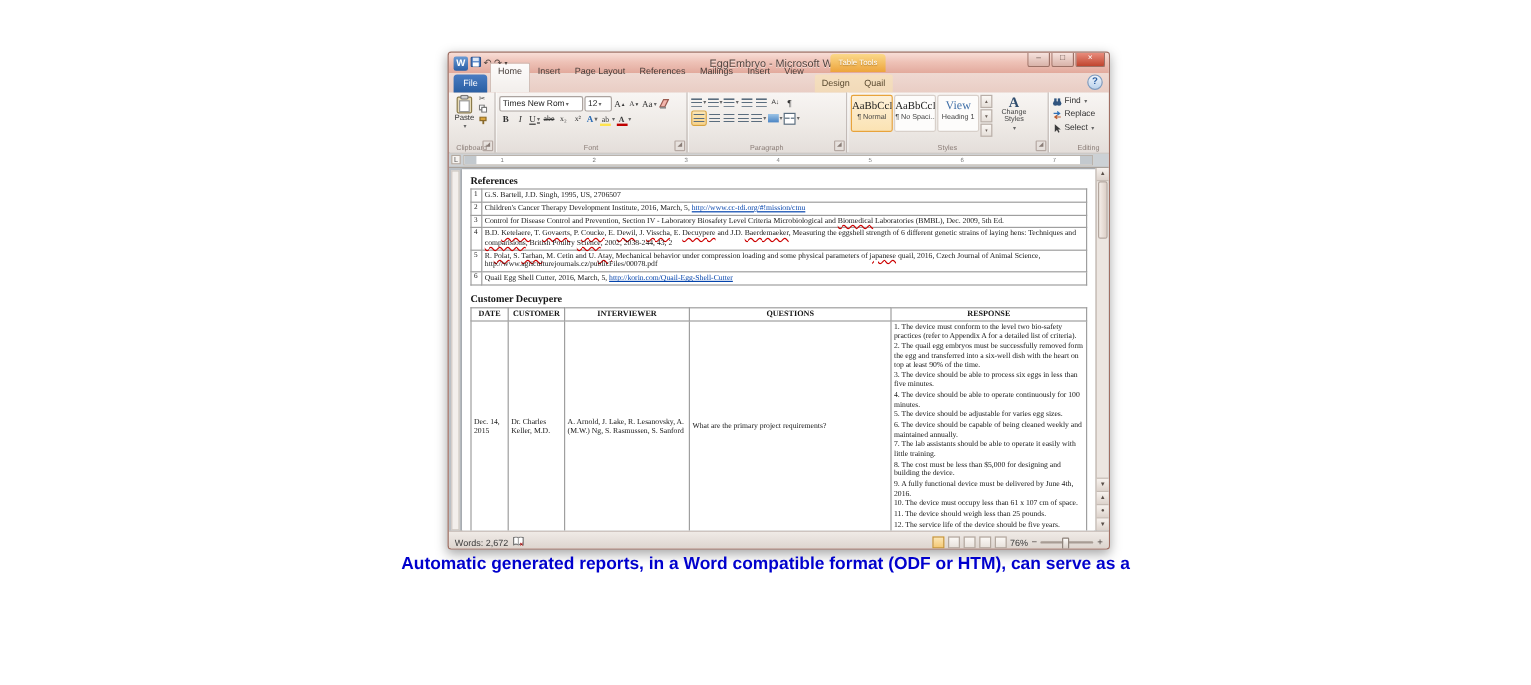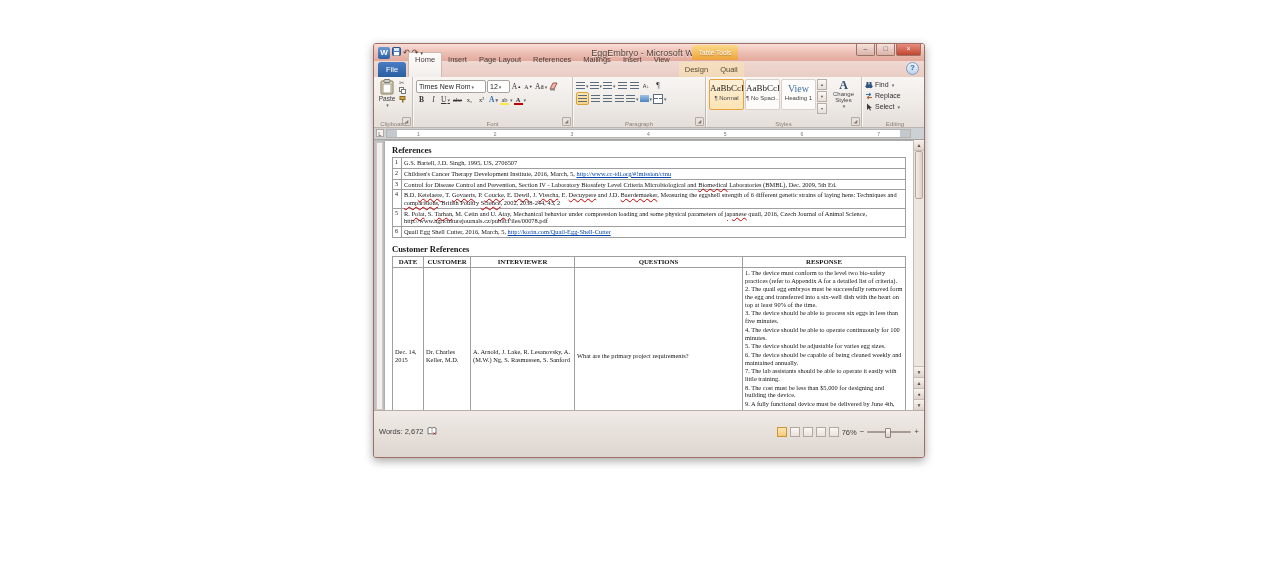--- a/index.html
+++ b/index.html
@@ -84,21 +84,21 @@
   .resp-item{margin:0 0 1px 0;}
 
   
   .scroll{position:absolute;right:0;top:0;bottom:0;width:11px;background:#ece6e1;border-left:1px solid #c6bcb5;box-sizing:border-box;}
   .sarr{height:10px;font-size:5px;text-align:center;line-height:10px;color:#5a4f49;background:linear-gradient(#f7f2ee,#ddd3cc);border-bottom:1px solid #c6bcb5;}
   .sthumb{position:absolute;top:11px;left:1px;right:1px;height:46px;background:linear-gradient(90deg,#f4ede8,#dccfc7);border:1px solid #b3a69e;border-radius:2px;}
   .sbottom{position:absolute;bottom:0;left:0;right:0;}
   .sbottom .sarr{border-top:1px solid #c6bcb5;border-bottom:none;}
 
   
-  .status{flex:0 0 14px;background:linear-gradient(#f0ebe7,#ddd5cf);border-top:1px solid #b9aea7;display:flex;align-items:flex-start;font-size:7.5px;color:#3c3c3c;padding:16px 5px;gap:4px;}
+  .status{flex:0 0 14px;background:linear-gradient(#f0ebe7,#ddd5cf);border-top:1px solid #b9aea7;display:flex;align-items:flex-end;font-size:7.5px;color:#3c3c3c;padding:0 5px;gap:4px;}
   .srt{margin-left:auto;display:flex;align-items:center;gap:3px;}
   .vbtn{width:10px;height:10px;border:1px solid #b3a89f;background:linear-gradient(#fbf8f5,#e8e2dc);box-sizing:border-box;}
   .vbtn.sel{background:linear-gradient(#fde7b5,#f4c976);border-color:#cb9634;}
   .zbtn{font-size:8px;color:#4c4440;line-height:10px;}
   .ztrack{width:44px;height:2px;background:#a79c94;position:relative;border-radius:1px;}
   .zthumb{position:absolute;left:18px;top:-3px;width:4px;height:8px;background:linear-gradient(#fdfbf9,#d8cfc8);border:1px solid #8f847c;border-radius:1px;}
 
   
   .caption{position:absolute;left:0;right:0;top:461px;text-align:center;color:#0000cd;font-weight:bold;font-size:14.5px;line-height:1.32;}
 </style>
@@ -281,21 +281,21 @@
             </span>
           <span class="sb">
               <span style="width:8px;height:8px;display:inline-block;border:1px solid #5a6d7e;background:linear-gradient(#fff,#fff) 50% 0/1px 100% no-repeat,linear-gradient(#5a6d7e,#5a6d7e) 0 50%/100% 1px no-repeat,#fff"></span>
               <span class="dd">▾</span>
             </span>
         </div>
         <div class="grp-label">Paragraph</div>
         <div class="launcher">◢</div>
       </div>
 
-      <div class="grp" style="width:156px">
+      <div class="grp" style="width:168px">
         <div style="display:flex;align-items:flex-start">
           <div class="scards">
               <div class="scard sel">
                 <div class="sprev">AaBbCcI</div>
                 <div class="sname">¶ Normal</div>
               </div>
               <div class="scard">
                 <div class="sprev">AaBbCcI</div>
                 <div class="sname">¶ No Spaci...</div>
               </div>
@@ -395,21 +395,21 @@
                 <td class="reftext"><span>R. </span><span class="sperr">Polat</span><span>, S. </span><span class="sperr">Tarhan</span><span>, M. Cetin and U. </span><span class="sperr">Atay</span><span>, Mechanical behavior under compression loading and some physical parameters of </span><span class="sperr">japanese</span><span> quail, 2016, Czech Journal of Animal Science, </span><span>http://www.agriculturejournals.cz/publicFiles/00078.pdf</span></td>
               </tr>
               <tr>
                 <td class="refnum">6</td>
                 <td class="reftext"><span>Quail Egg Shell Cutter, 2016, March, 5, </span><span class="lnk">http://korin.com/Quail-Egg-Shell-Cutter</span></td>
               </tr>
             </tbody>
         </table>
 
         <div class="ivwrap">
-          <div class="dochead">Customer References</div>
+          <div class="dochead">Customer Decuypere</div>
           <table class="doc iv">
             <colgroup>
               <col style="width:31px">
                 <col style="width:47px">
                 <col style="width:104px">
                 <col style="width:168px">
                 <col>
             </colgroup>
             <thead>
                 <tr>
@@ -477,14 +477,15 @@
         <span class="zbtn">−</span>
         <span class="ztrack">
             <span class="zthumb"></span>
           </span>
         <span class="zbtn">+</span>
       </div>
     </div>
   </div>
 
   <div class="caption">
+    <div>Automatic generated reports, in a Word compatible format (ODF or HTM), can serve as a</div>
   </div>
 </div>
 
 </body></html>

